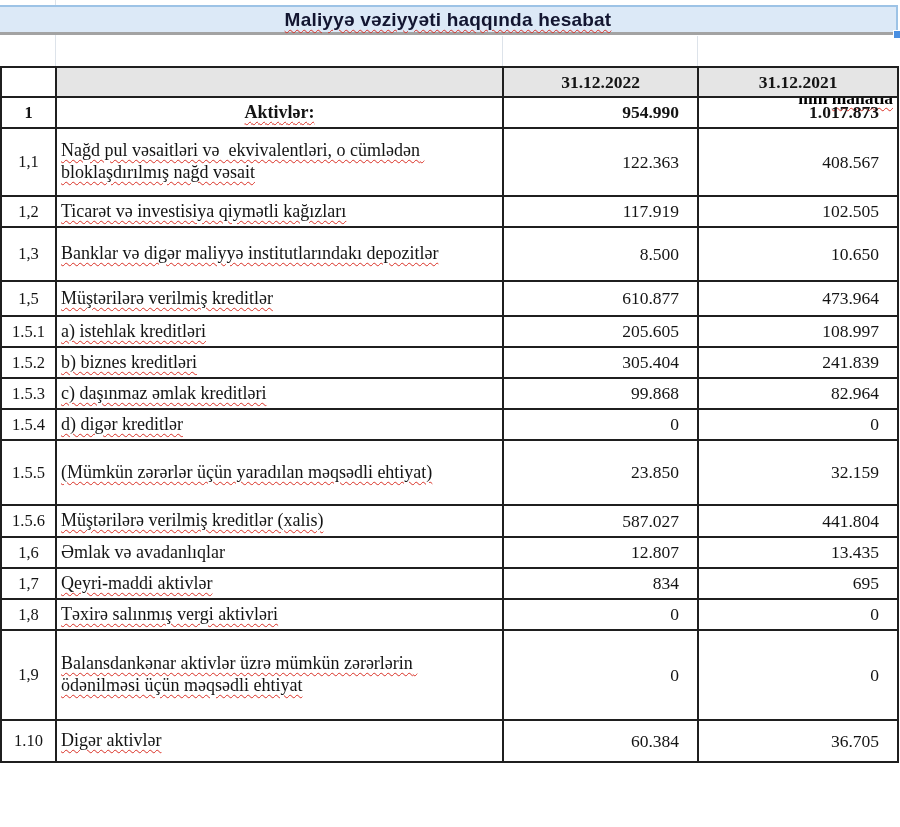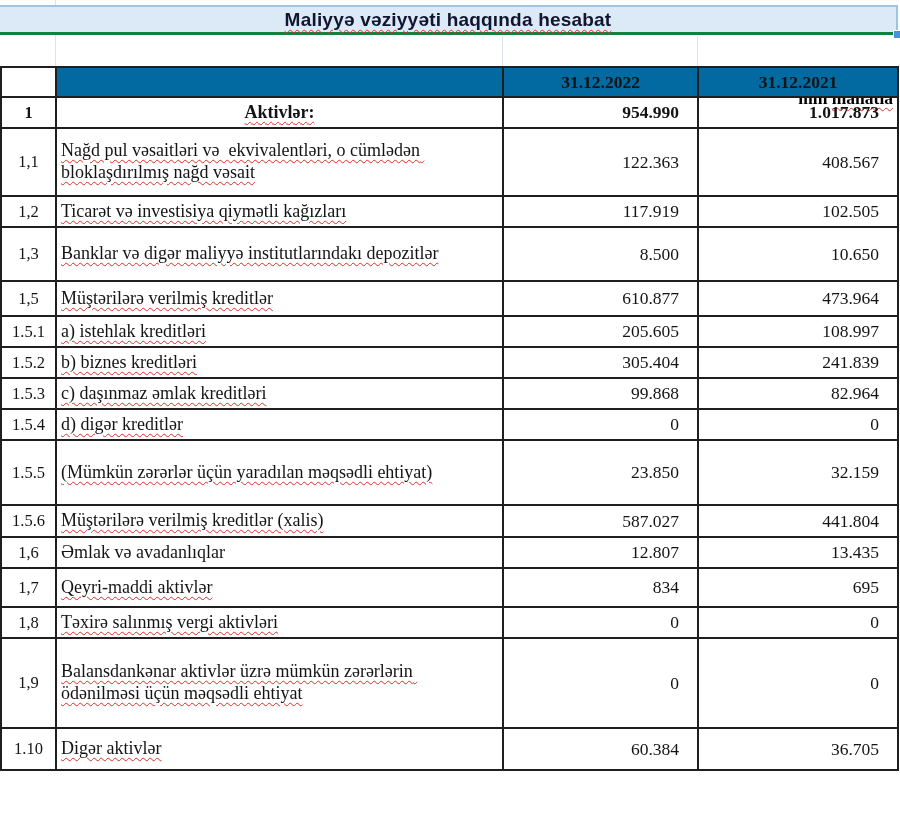--- a/index.html
+++ b/index.html
@@ -11,21 +11,21 @@
   
   .gridline { position:absolute; width:1px; background:#dde3ea; }
   .gl-a { left:55px;  top:0;    height:66px; }
   .gl-b { left:502px; top:36px; height:30px; }
   .gl-c { left:697px; top:36px; height:30px; }
 
   
   .title-bar {
     position:absolute; left:0; top:5px; width:898px; height:30px;
     box-sizing:border-box; background:#dce9f7;
-    border-top:2px solid #9dc3e6; border-bottom:3px solid #15803d;
+    border-top:2px solid #9dc3e6; border-bottom:3px solid #a3a3a3;
     border-right:2px solid #9dc3e6;
     display:flex; align-items:center; justify-content:center;
     font-family:"Liberation Sans", sans-serif; font-weight:bold;
     font-size:19px; color:#121530; letter-spacing:.2px;
   }
   .fill-handle {
     position:absolute; right:-6px; bottom:-7px; width:9px; height:9px;
     background:#4a90e2; border:1px solid #ffffff; box-sizing:border-box;
   }
   
@@ -38,21 +38,21 @@
 
   
   table.sheet {
     position:absolute; left:0; top:66px; width:897px;
     border-collapse:collapse; table-layout:fixed;
   }
   table.sheet td {
     border:2px solid #1f1f1f; vertical-align:middle;
     box-sizing:border-box; overflow:hidden;
   }
-  td.green { background:#0369a1; }
+  td.green { background:#e5e5e5; }
   td.hdr   { text-align:center; font-weight:bold; font-size:17.5px; }
   td.num   { text-align:center; font-size:16.5px; padding:0 1px; }
   td.label { text-align:left; font-size:18px; line-height:1.22;
              padding:2px 52px 2px 4px; white-space:pre-wrap; }
   td.val   { text-align:right; font-size:17.5px; padding:0 18px; }
   tr.total td { font-weight:bold; }
   tr.total td.label { text-align:center; padding:2px 12px; }
   .wavy {
     text-decoration-line:underline; text-decoration-style:wavy;
     text-decoration-color:#d93025; text-decoration-thickness:1px;
@@ -171,21 +171,21 @@
         <td class="val">441.804</td>
       </tr>
 
       <tr style="height:31px">
         <td class="num">1,6</td>
         <td class="label"><span>Əmlak və avadanlıqlar</span></td>
         <td class="val">12.807</td>
         <td class="val">13.435</td>
       </tr>
 
-      <tr style="height:39px">
+      <tr style="height:31px">
         <td class="num">1,7</td>
         <td class="label"><span class="wavy">Qeyri-maddi aktivlər</span></td>
         <td class="val">834</td>
         <td class="val">695</td>
       </tr>
 
       <tr style="height:31px">
         <td class="num">1,8</td>
         <td class="label"><span class="wavy">Təxirə salınmış vergi aktivləri</span></td>
         <td class="val">0</td>

